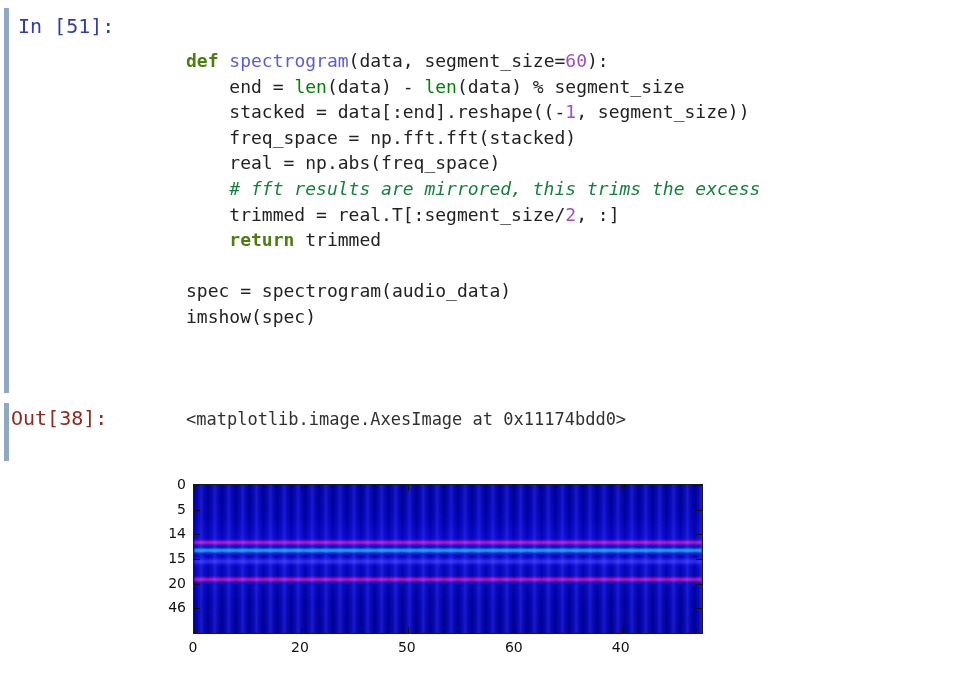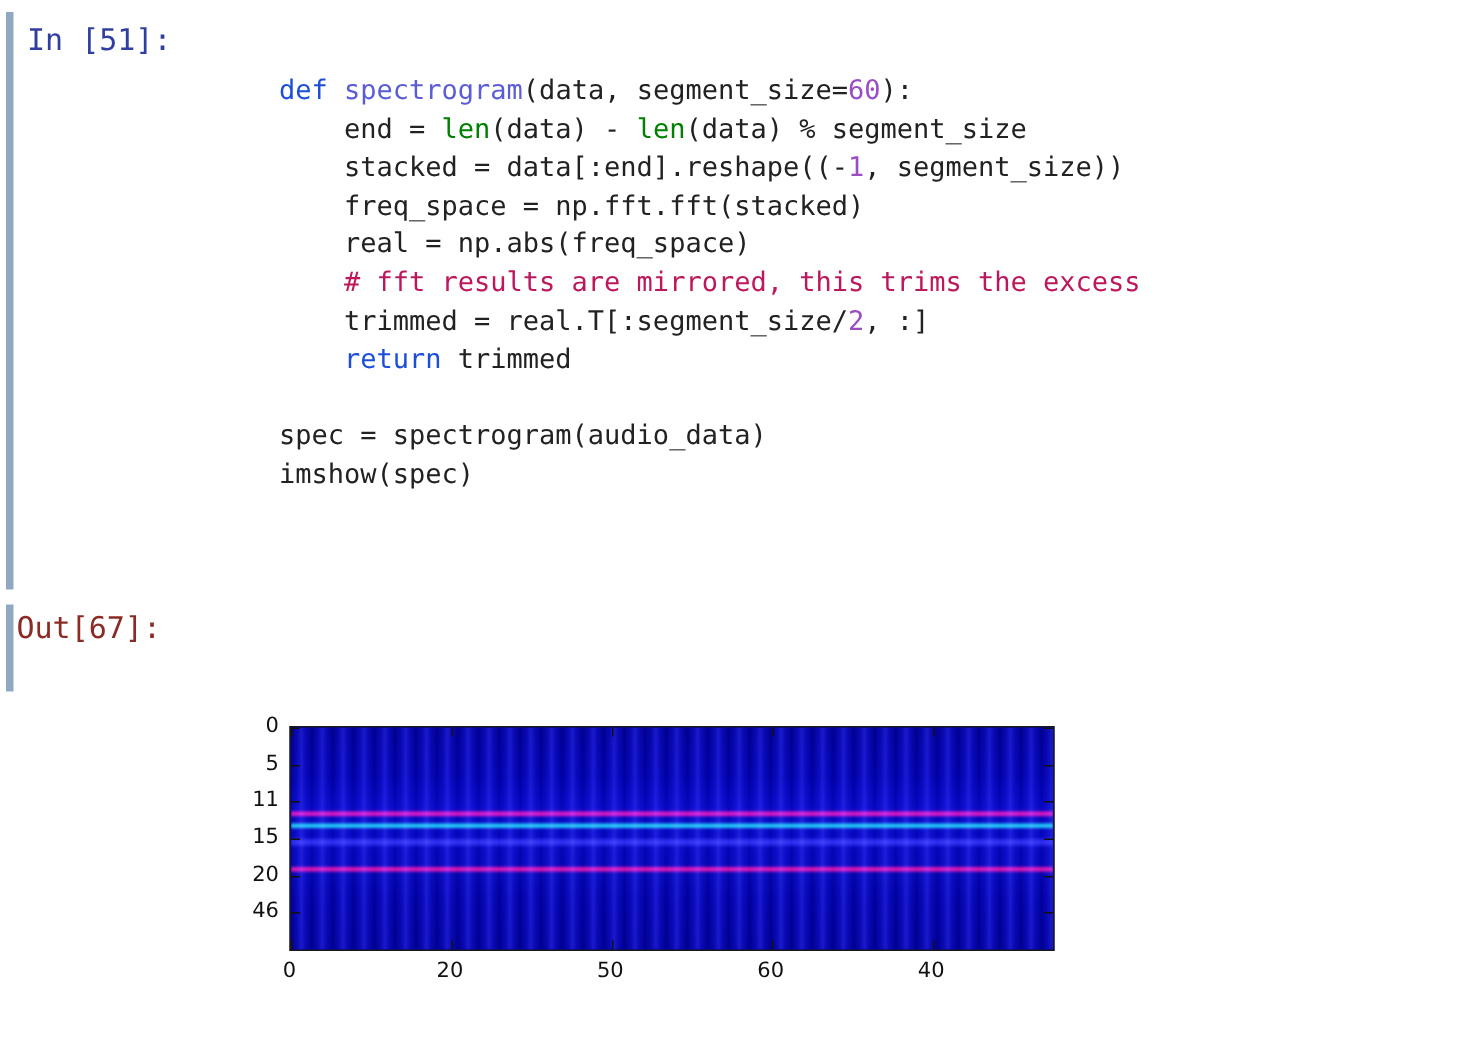--- a/index.html
+++ b/index.html
@@ -57,25 +57,25 @@
     top: 48px;
     font-family: "DejaVu Sans Mono", monospace;
     font-size: 18px;
     line-height: 25.6px;
     color: #222222;
     white-space: pre;
   }
   #code-area .ln { display: block; height: 25.6px; }
   #code-area .blank { display: block; height: 25.6px; }
 
-  .tok-kw      { color: #1d4ed8; font-weight: normal; }
+  .tok-kw      { color: #4d7c0f; font-weight: bold; }
   .tok-fname   { color: #5c5cd6; }
   .tok-builtin { color: #008000; }
   .tok-num     { color: #9b4ec4; }
-  .tok-comment { color: #be185d; }
+  .tok-comment { color: #15803d; font-style: italic; }
   .tok-plain   { color: #222222; }
 
   
   #out-text {
     position: absolute;
     left: 186px;
     top: 409px;
     font-family: "DejaVu Sans Mono", monospace;
     font-size: 17px;
     color: #303030;
@@ -183,22 +183,23 @@
 
 <div id="notebook">
 
   <div class="cell-bar" id="in-cell-bar"></div>
   <div class="cell-bar" id="out-cell-bar"></div>
 
   <div class="prompt" id="in-prompt">In [51]:</div>
 
   <div id="code-area"><span class="ln"><span class="tok-kw">def </span><span class="tok-fname">spectrogram</span><span class="tok-plain">(data, segment_size=</span><span class="tok-num">60</span><span class="tok-plain">):</span></span><span class="ln"><span class="tok-plain">    end = </span><span class="tok-builtin">len</span><span class="tok-plain">(data) - </span><span class="tok-builtin">len</span><span class="tok-plain">(data) % segment_size</span></span><span class="ln"><span class="tok-plain">    stacked = data[:end].reshape((-</span><span class="tok-num">1</span><span class="tok-plain">, segment_size))</span></span><span class="ln"><span class="tok-plain">    freq_space = np.fft.fft(stacked)</span></span><span class="ln"><span class="tok-plain">    real = np.abs(freq_space)</span></span><span class="ln"><span class="tok-comment">    # fft results are mirrored, this trims the excess</span></span><span class="ln"><span class="tok-plain">    trimmed = real.T[:segment_size/</span><span class="tok-num">2</span><span class="tok-plain">, :]</span></span><span class="ln"><span class="tok-plain">    </span><span class="tok-kw">return</span><span class="tok-plain"> trimmed</span></span><span class="blank"> </span><span class="ln"><span class="tok-plain">spec = spectrogram(audio_data)</span></span><span class="ln"><span class="tok-plain">imshow(spec)</span></span></div>
 
-  <div class="prompt" id="out-prompt">Out[67]:</div>
-
+  <div class="prompt" id="out-prompt">Out[38]:</div>
+
+  <div id="out-text">&lt;matplotlib.image.AxesImage at 0x11174bdd0&gt;</div>
 
   <div id="figure">
     <div id="plot-frame">
       <div id="spec-base" style="background: rgb(0, 0, 143);"></div>
       <div id="spec-stripes" style="background: repeating-linear-gradient(90deg, rgba(0, 0, 90, 0) 0px, rgba(20, 20, 170, 0.55) 4.17px, rgba(40, 40, 210, 0.75) 6.95px, rgba(20, 20, 170, 0.55) 9.73px, rgba(0, 0, 90, 0) 13.9px);"></div>
       <div id="band-layer">
           <div style="position: absolute; inset: 0px; mix-blend-mode: screen; background: linear-gradient(rgba(0, 0, 40, 0) 0%, rgba(0, 0, 120, 0.35) 22%, rgba(10, 10, 190, 0.55) 36%, rgba(10, 10, 200, 0.45) 50%, rgba(10, 10, 170, 0.4) 62%, rgba(0, 0, 110, 0.25) 78%, rgba(0, 0, 40, 0) 100%);"></div>
           <div class="band" style="top: 54.73px; height: 5px; background: linear-gradient(rgba(0, 0, 0, 0) 0%, rgb(224, 16, 0) 40%, rgb(224, 16, 0) 60%, rgba(0, 0, 0, 0) 100%); filter: blur(0.8px);"></div>
           <div class="band" style="top: 62.62px; height: 5px; background: linear-gradient(rgba(0, 0, 0, 0) 0%, rgb(24, 200, 224) 40%, rgb(24, 200, 224) 60%, rgba(0, 0, 0, 0) 100%); filter: blur(0.8px);"></div>
           <div class="band" style="top: 72.97px; height: 7px; background: linear-gradient(rgba(0, 0, 0, 0) 0%, rgb(42, 42, 208) 40%, rgb(42, 42, 208) 60%, rgba(0, 0, 0, 0) 100%); filter: blur(0.8px);"></div>
@@ -225,21 +226,21 @@
           <div class="tick-x-t" style="left: 213.89px;"></div>
           <div class="tick-x" style="left: 320.84px;"></div>
           <div class="tick-x-t" style="left: 320.84px;"></div>
           <div class="tick-x" style="left: 427.79px;"></div>
           <div class="tick-x-t" style="left: 427.79px;"></div>
         </div>
     </div>
     <div id="ytick-layer">
         <div class="ytick-label" style="top: 3px;">0</div>
         <div class="ytick-label" style="top: 27.67px;">5</div>
-        <div class="ytick-label" style="top: 52.33px;">11</div>
+        <div class="ytick-label" style="top: 52.33px;">14</div>
         <div class="ytick-label" style="top: 77px; margin-left: 16px;">15</div>
         <div class="ytick-label" style="top: 101.67px;">20</div>
         <div class="ytick-label" style="top: 126.33px;">46</div>
       </div>
     <div id="xtick-layer">
         <div class="xtick-label" style="left: 33px;">0</div>
         <div class="xtick-label" style="left: 139.95px;">20</div>
         <div class="xtick-label" style="left: 246.89px;">50</div>
         <div class="xtick-label" style="left: 353.84px;">60</div>
         <div class="xtick-label" style="left: 460.79px;">40</div>

